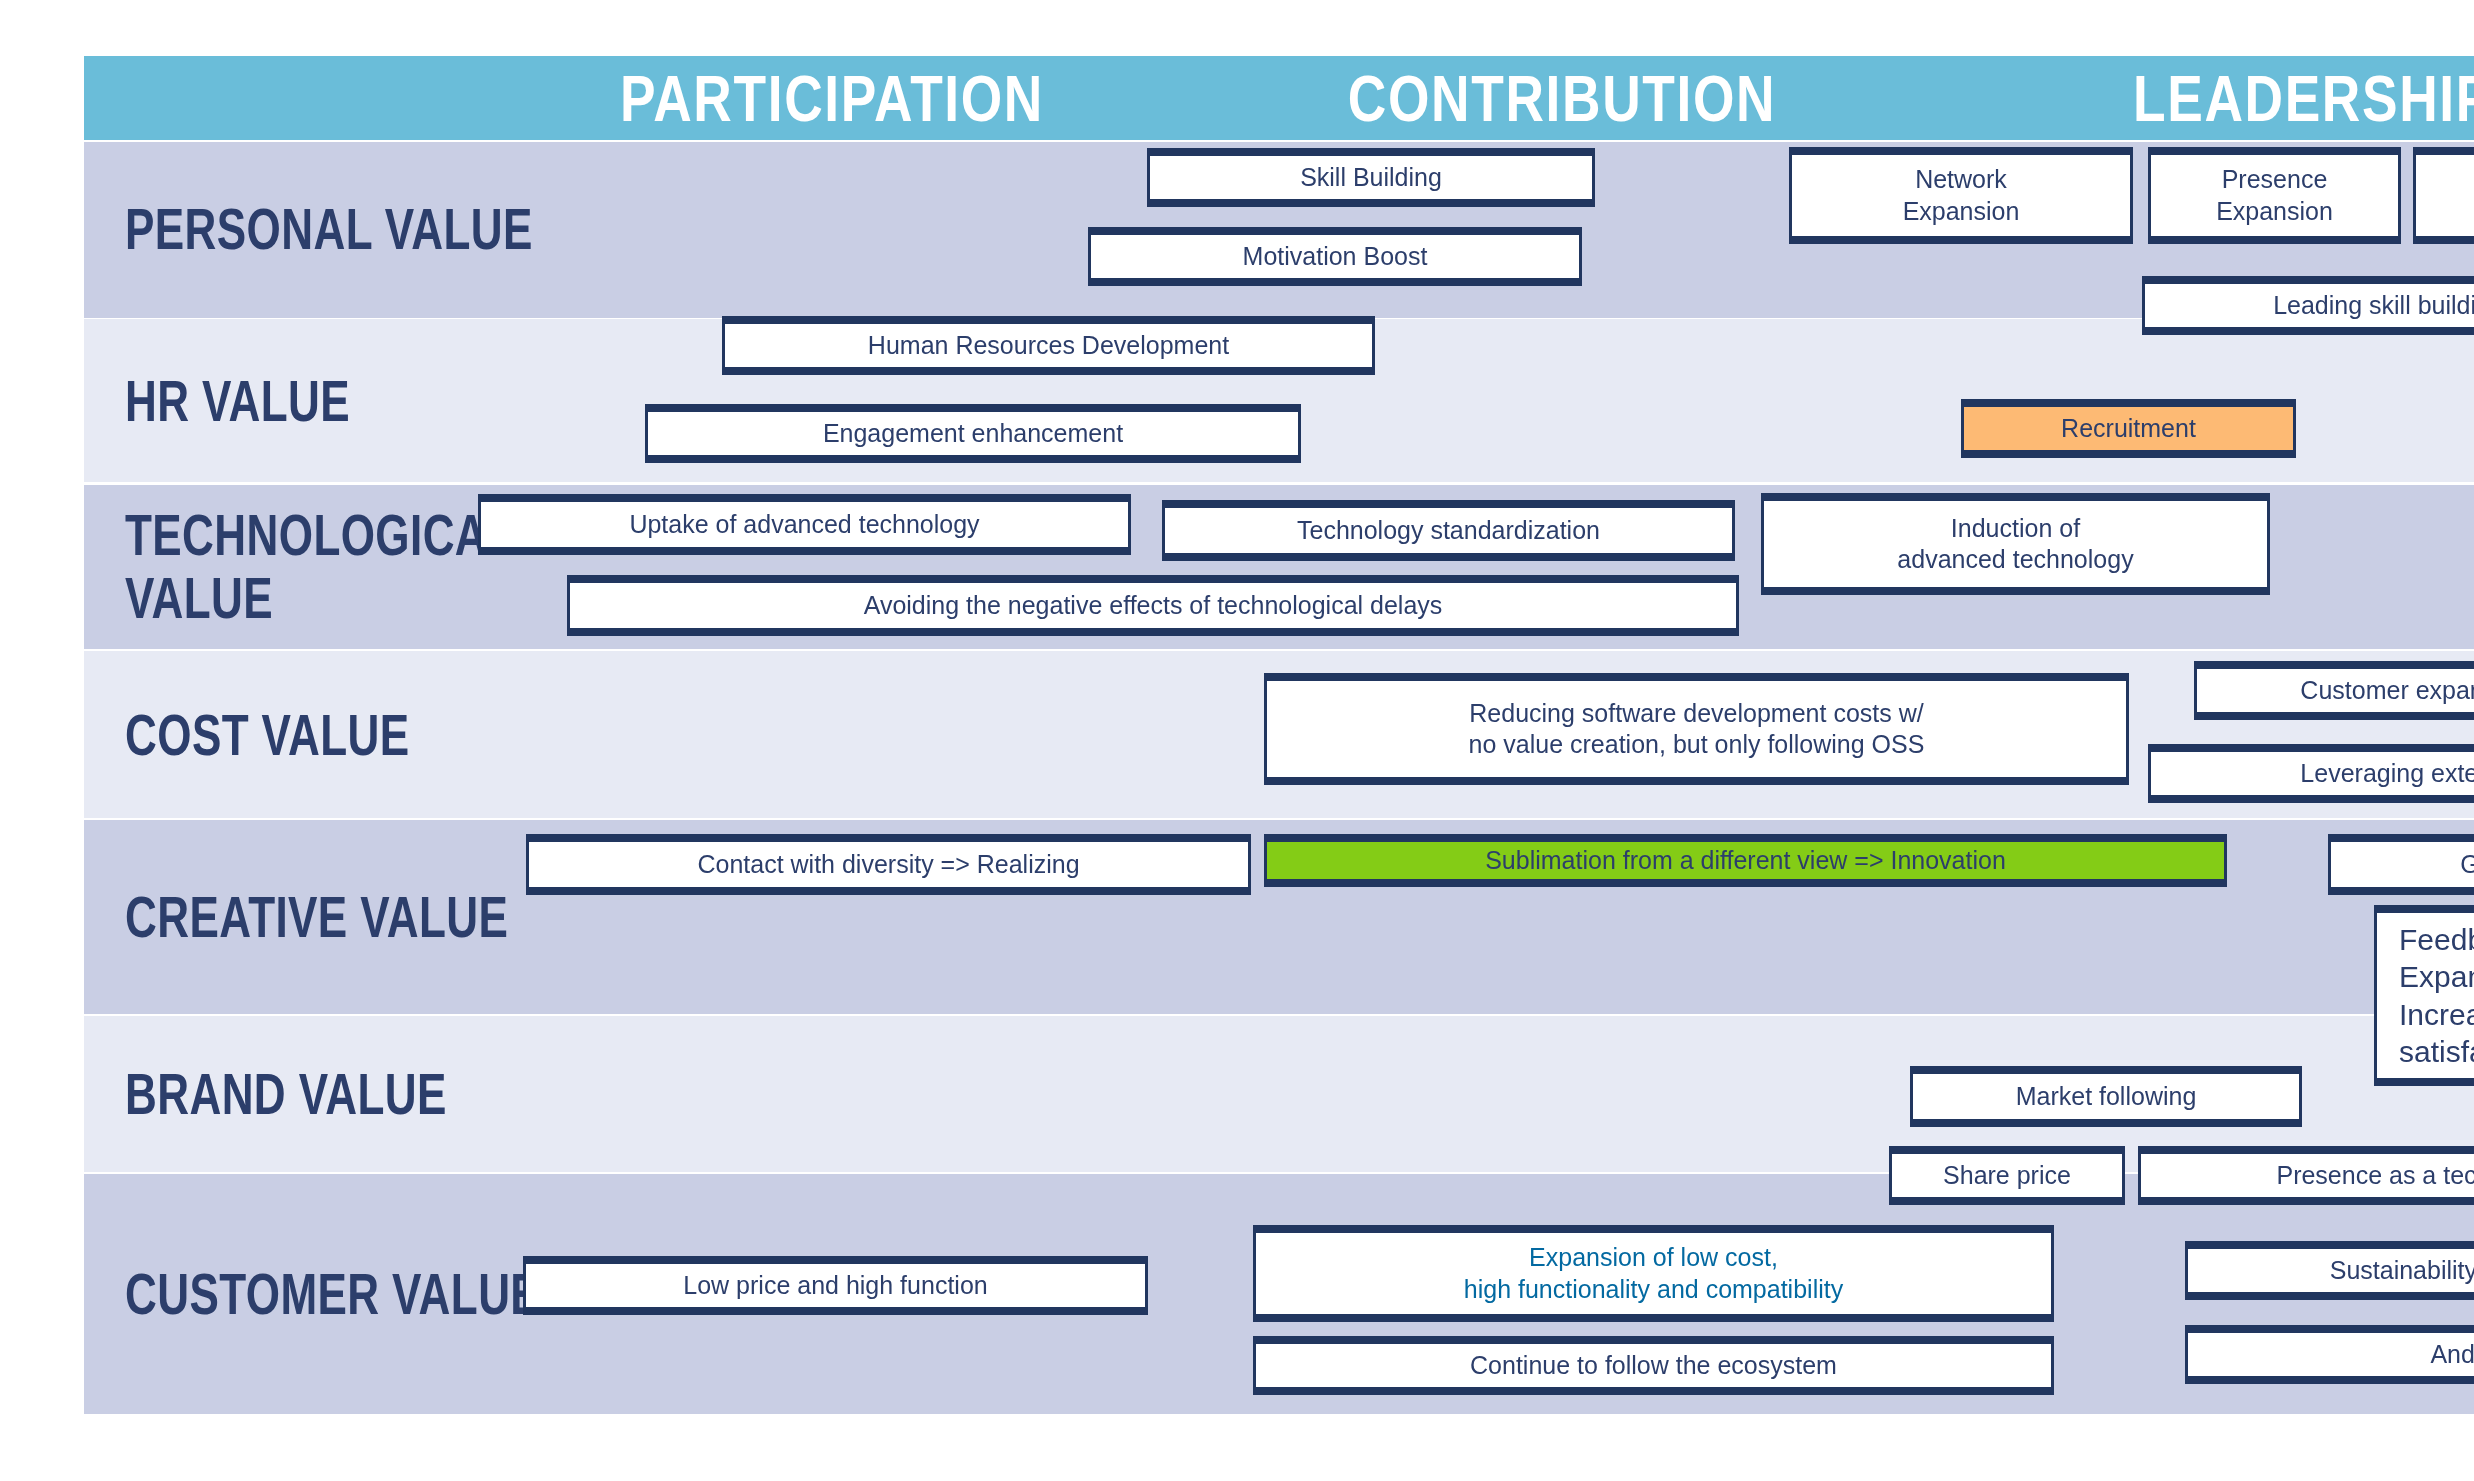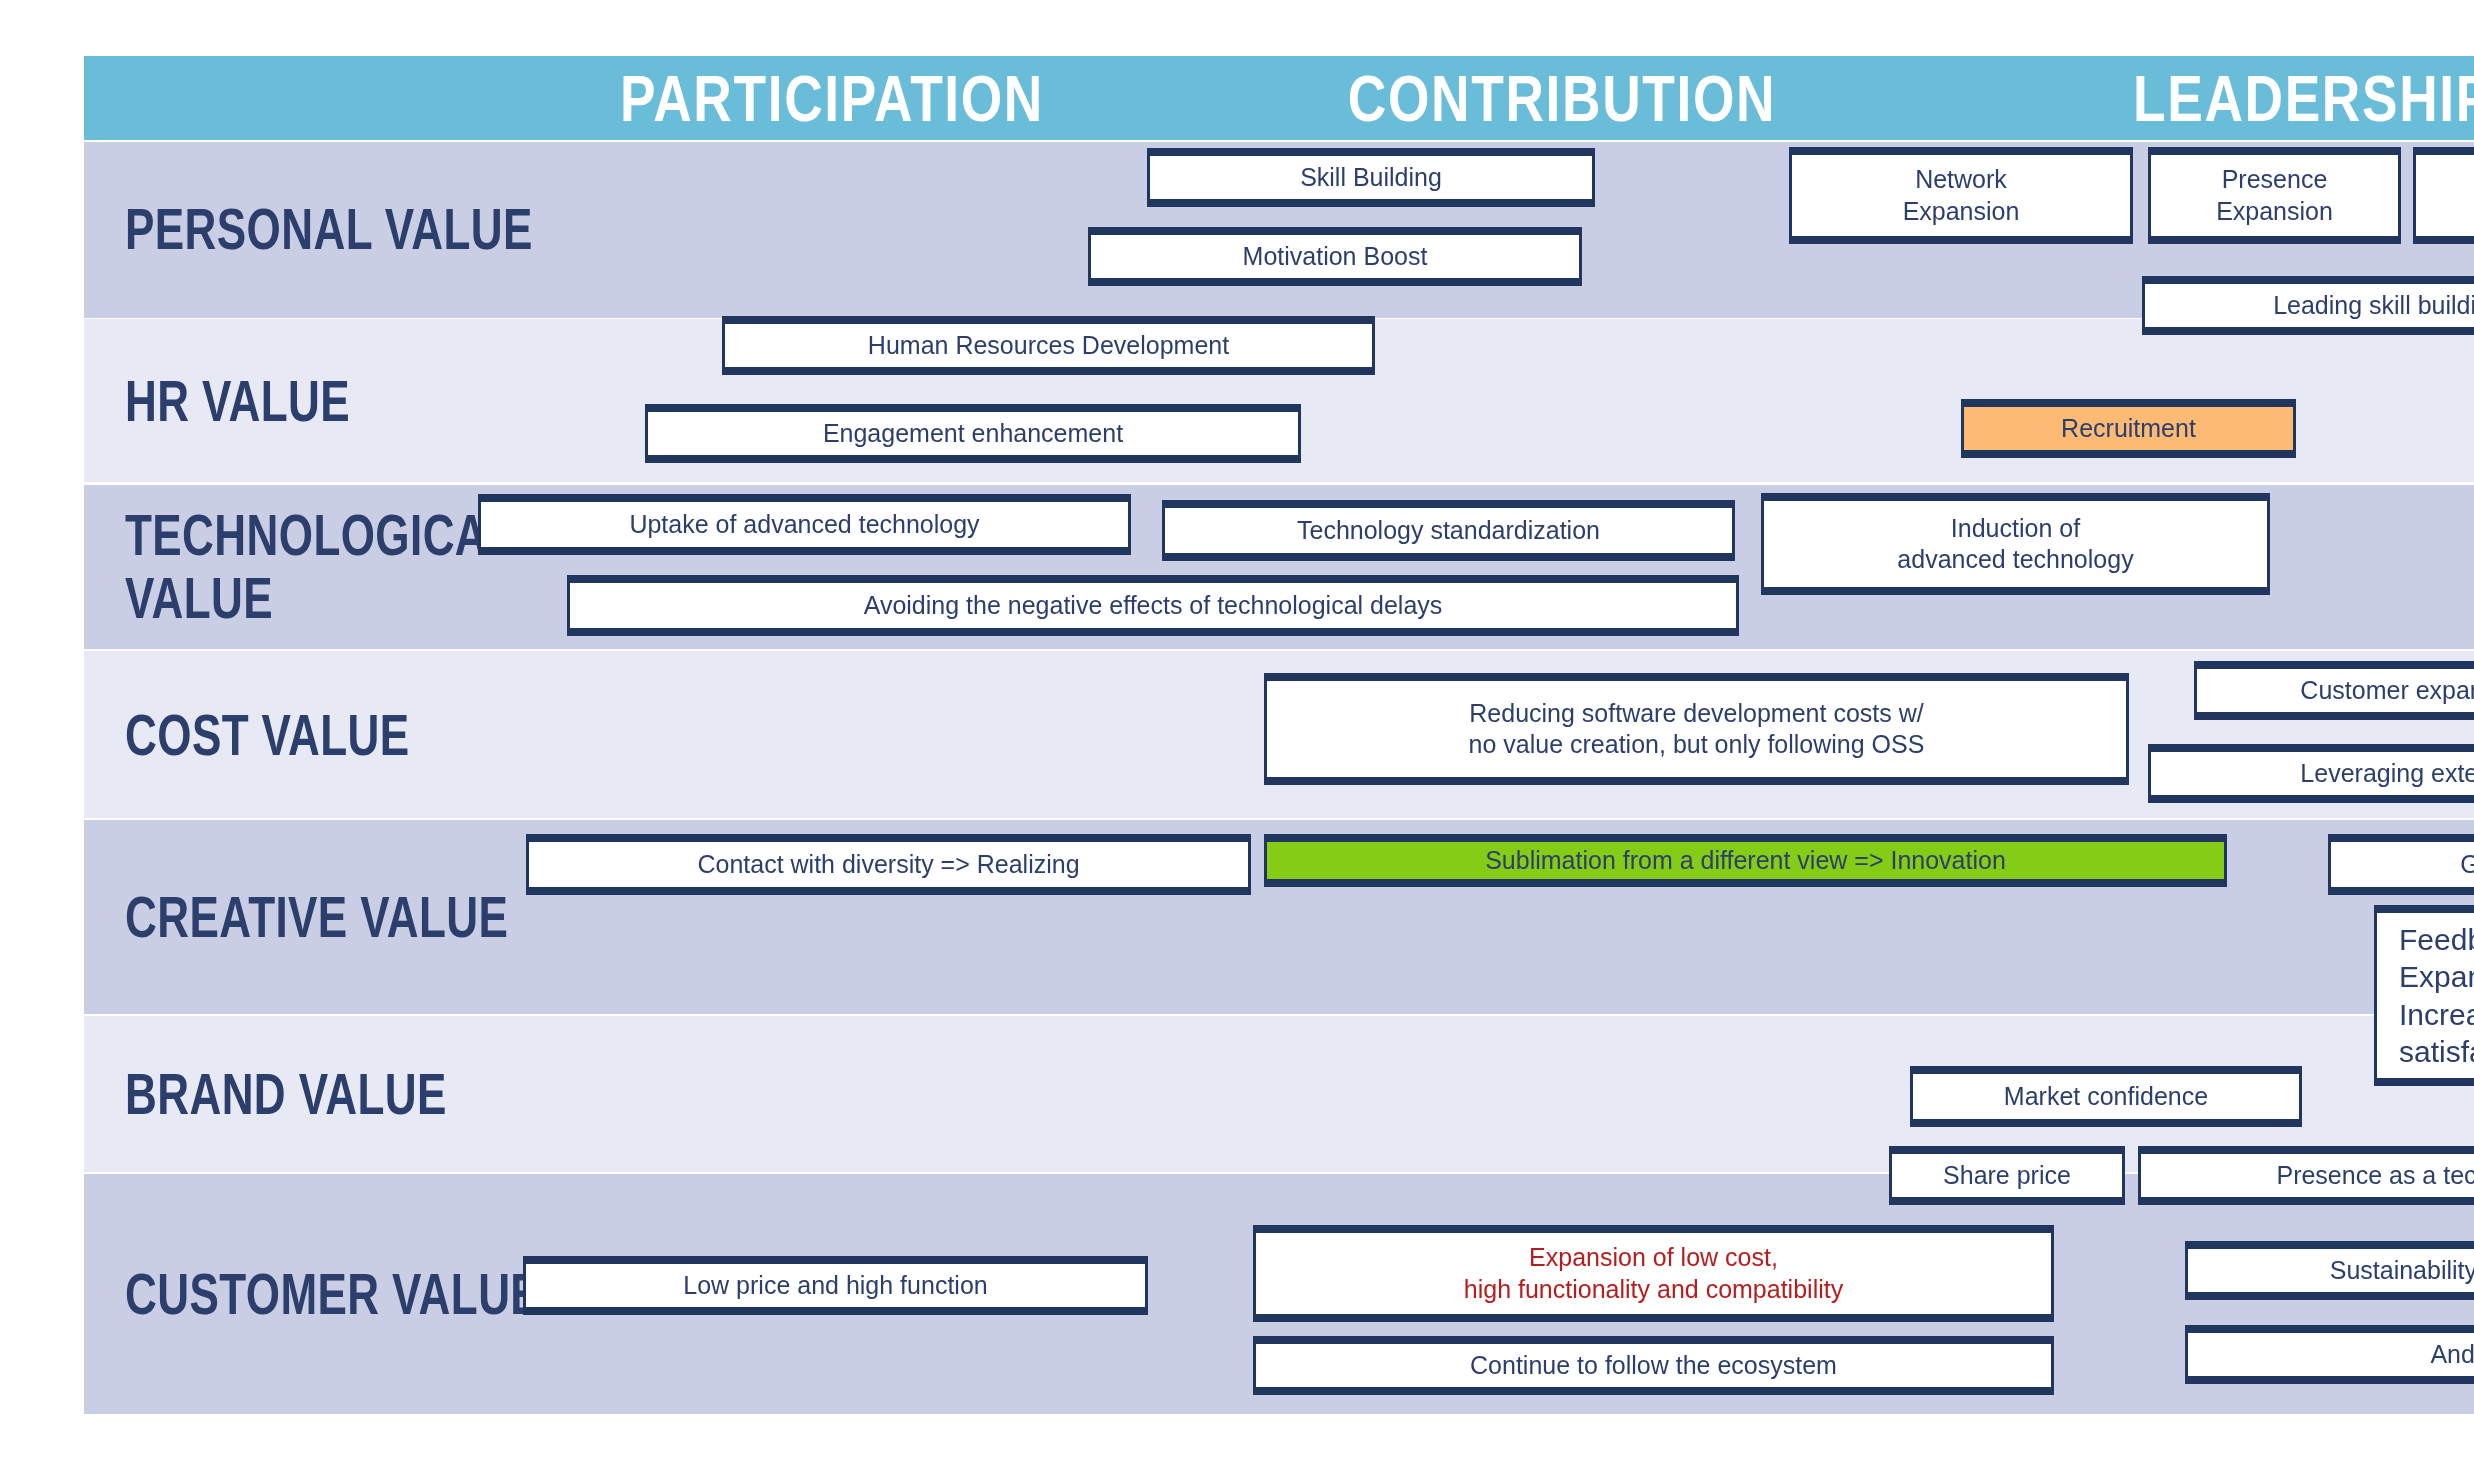--- a/index.html
+++ b/index.html
@@ -58,25 +58,25 @@
     <div class="rlabel" style="top: 917px; color: rgb(44, 62, 107);">CREATIVE VALUE</div>
     <div class="vbox" style="left: 526px; top: 834px; width: 725px; height: 61px; border-color: rgb(33, 54, 95); color: rgb(44, 62, 107); background: rgb(255, 255, 255);">Contact with diversity =&gt; Realizing</div>
     <div class="vbox" style="left: 1264px; top: 834px; width: 963px; height: 53px; border-color: rgb(33, 54, 95); color: rgb(44, 62, 107); background: #84cc16;">Sublimation from a different view =&gt; Innovation</div>
     <div class="vbox" style="left: 2328px; top: 834px; width: 484px; height: 61px; border-color: rgb(33, 54, 95); color: rgb(44, 62, 107); background: rgb(255, 255, 255);">Gaining Community</div>
     <div class="vbox left" style="left: 2374px; top: 905px; width: 385px; height: 181px; border-color: rgb(33, 54, 95); color: rgb(44, 62, 107); background: rgb(255, 255, 255); font-size: 30px;">Feedback,
 Expanded usage,
 Increase customer
 satisfaction</div>
     <div class="band" style="top: 1016px; height: 156px; background: rgb(231, 234, 244);"></div>
     <div class="rlabel" style="top: 1094px; color: rgb(44, 62, 107);">BRAND VALUE</div>
-    <div class="vbox" style="left: 1910px; top: 1066px; width: 392px; height: 61px; border-color: rgb(33, 54, 95); color: rgb(44, 62, 107); background: rgb(255, 255, 255);">Market confidence</div>
+    <div class="vbox" style="left: 1910px; top: 1066px; width: 392px; height: 61px; border-color: rgb(33, 54, 95); color: rgb(44, 62, 107); background: rgb(255, 255, 255);">Market following</div>
     <div class="vbox" style="left: 1889px; top: 1146px; width: 236px; height: 59px; border-color: rgb(33, 54, 95); color: rgb(44, 62, 107); background: rgb(255, 255, 255);">Share price</div>
     <div class="vbox" style="left: 2138px; top: 1146px; width: 673px; height: 59px; border-color: rgb(33, 54, 95); color: rgb(44, 62, 107); background: rgb(255, 255, 255);">Presence as a technology company</div>
     <div class="band" style="top: 1174px; height: 240px; background: rgb(201, 206, 228);"></div>
     <div class="rlabel" style="top: 1294px; color: rgb(44, 62, 107);">CUSTOMER VALUE</div>
     <div class="vbox" style="left: 523px; top: 1256px; width: 625px; height: 59px; border-color: rgb(33, 54, 95); color: rgb(44, 62, 107); background: rgb(255, 255, 255);">Low price and high function</div>
-    <div class="vbox" style="left: 1253px; top: 1225px; width: 801px; height: 97px; border-color: rgb(33, 54, 95); color: #b91c1c; background: rgb(255, 255, 255);">Expansion of low cost,
+    <div class="vbox" style="left: 1253px; top: 1225px; width: 801px; height: 97px; border-color: rgb(33, 54, 95); color: #0369a1; background: rgb(255, 255, 255);">Expansion of low cost,
 high functionality and compatibility</div>
     <div class="vbox" style="left: 1253px; top: 1336px; width: 801px; height: 59px; border-color: rgb(33, 54, 95); color: rgb(44, 62, 107); background: rgb(255, 255, 255);">Continue to follow the ecosystem</div>
     <div class="vbox" style="left: 2185px; top: 1241px; width: 641px; height: 59px; border-color: rgb(33, 54, 95); color: rgb(44, 62, 107); background: rgb(255, 255, 255);">Sustainability of service/product</div>
     <div class="vbox" style="left: 2185px; top: 1325px; width: 641px; height: 59px; border-color: rgb(33, 54, 95); color: rgb(44, 62, 107); background: rgb(255, 255, 255);">And more???</div>
   </div>
 
 
 </body></html>

